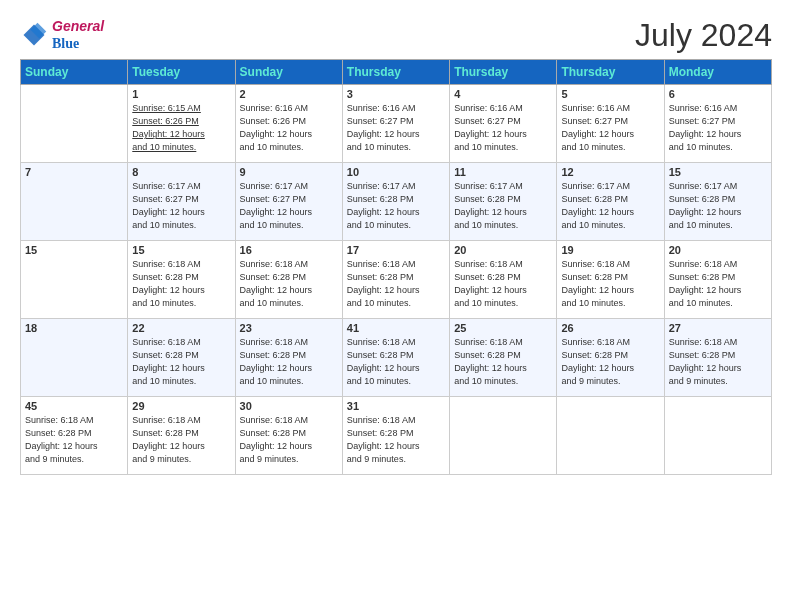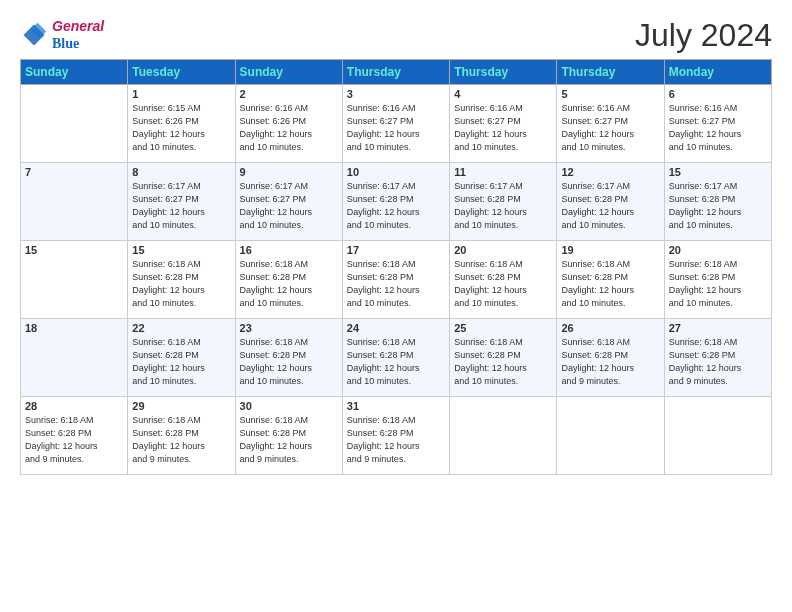--- a/index.html
+++ b/index.html
@@ -130,21 +130,21 @@
         <th>Thursday</th>
         <th>Thursday</th>
         <th>Monday</th>
       </tr>
     </thead>
     <tbody id="calendar-body">
     <tr>
           <td class="empty-cell"></td>
           <td>
             <span class="day-number">1</span>
-            <div class="day-info" style="white-space: pre-line;">Sunrise: 6:15 AM
+            <div class="day-info" style="white-space: pre-line; text-decoration: underline;">Sunrise: 6:15 AM
 Sunset: 6:26 PM
 Daylight: 12 hours
 and 10 minutes.</div>
           </td>
           <td>
             <span class="day-number">2</span>
             <div class="day-info" style="white-space: pre-line;">Sunrise: 6:16 AM
 Sunset: 6:26 PM
 Daylight: 12 hours
 and 10 minutes.</div>
@@ -284,21 +284,21 @@
 and 10 minutes.</div>
           </td>
           <td>
             <span class="day-number">23</span>
             <div class="day-info" style="white-space: pre-line;">Sunrise: 6:18 AM
 Sunset: 6:28 PM
 Daylight: 12 hours
 and 10 minutes.</div>
           </td>
           <td>
-            <span class="day-number">24</span>
+            <span class="day-number">41</span>
             <div class="day-info" style="white-space: pre-line;">Sunrise: 6:18 AM
 Sunset: 6:28 PM
 Daylight: 12 hours
 and 10 minutes.</div>
           </td>
           <td>
             <span class="day-number">25</span>
             <div class="day-info" style="white-space: pre-line;">Sunrise: 6:18 AM
 Sunset: 6:28 PM
 Daylight: 12 hours
@@ -314,21 +314,21 @@
           <td>
             <span class="day-number">27</span>
             <div class="day-info" style="white-space: pre-line;">Sunrise: 6:18 AM
 Sunset: 6:28 PM
 Daylight: 12 hours
 and 9 minutes.</div>
           </td>
         </tr>
         <tr>
           <td>
-            <span class="day-number">28</span>
+            <span class="day-number">45</span>
             <div class="day-info" style="white-space: pre-line;">Sunrise: 6:18 AM
 Sunset: 6:28 PM
 Daylight: 12 hours
 and 9 minutes.</div>
           </td>
           <td>
             <span class="day-number">29</span>
             <div class="day-info" style="white-space: pre-line;">Sunrise: 6:18 AM
 Sunset: 6:28 PM
 Daylight: 12 hours

